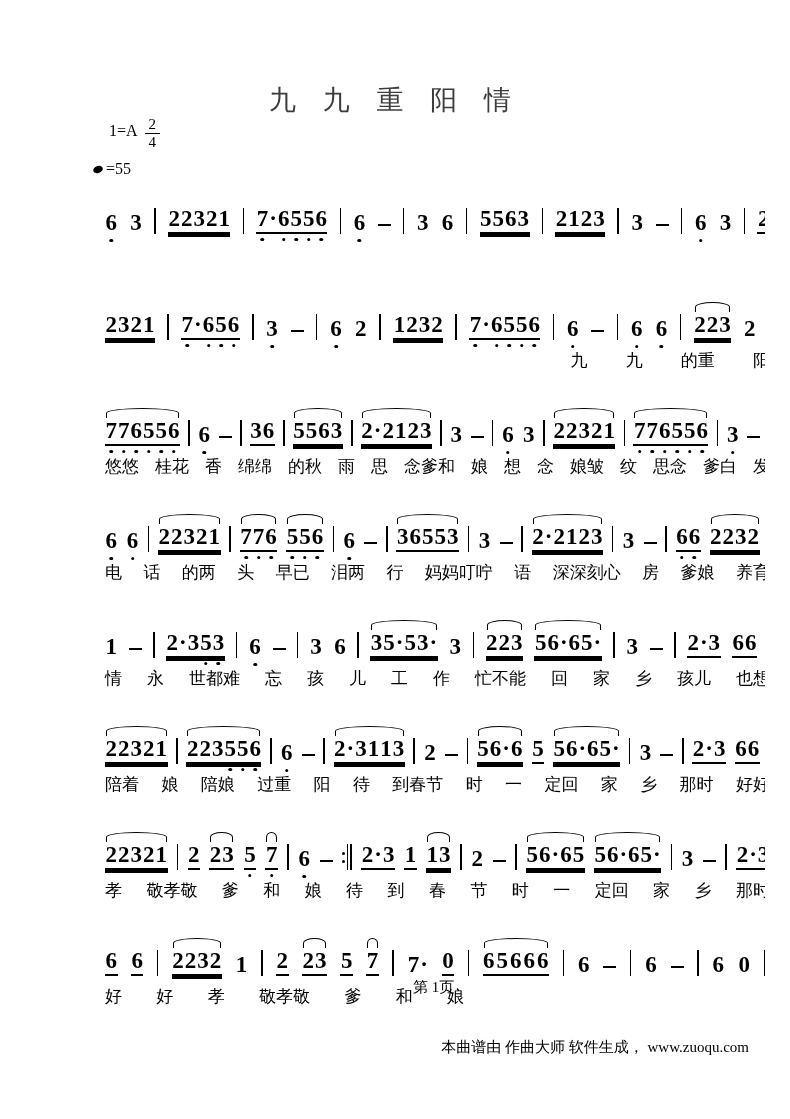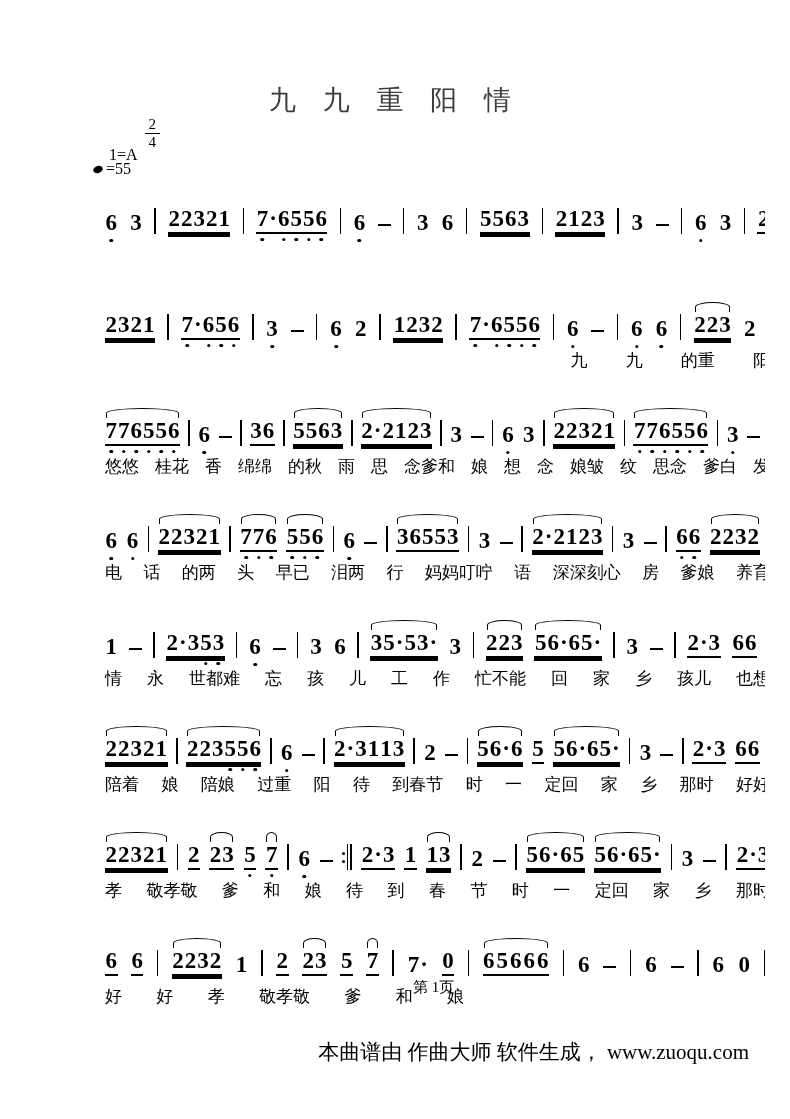--- a/index.html
+++ b/index.html
@@ -6,21 +6,21 @@
   .page{
     position:relative;width:740px;height:1119px;margin:0 auto;background:#ffffff;
     font-family:"Liberation Serif","DejaVu Serif",serif;color:#000;overflow:hidden;
   }
   
   .title{
     position:absolute;top:82px;left:0;width:100%;text-align:center;
     font-size:27px;letter-spacing:10px;color:#3d3d3d;font-weight:400;
   }
   .keyblock{position:absolute;left:84px;top:116px;display:flex;align-items:flex-start;font-size:16px;}
-  .keyblock .keytext{padding-top:6px;margin-right:7px;margin-top:24px;}
+  .keyblock .keytext{padding-top:6px;margin-right:7px;}
   .frac{display:inline-block;text-align:center;font-size:15px;line-height:1.15;}
   .frac .num{display:block;border-bottom:1px solid #000;padding:0 4px;}
   .frac .den{display:block;}
   .tempo{position:absolute;left:68px;top:160px;display:flex;align-items:center;font-size:16px;}
   .notehead{display:inline-block;width:10px;height:7px;background:#000;border-radius:50%;transform:rotate(-22deg);margin-right:3px;}
   .credits{position:absolute;right:18px;top:120px;text-align:left;font-size:18px;line-height:1.65;}
   
   .score{position:absolute;left:80px;top:180px;width:665px;}
   .music-line{margin-bottom:20px;}
   .notes-row{
@@ -51,21 +51,21 @@
     display:flex;justify-content:space-between;margin-top:10px;
     font-size:17px;min-height:22px;line-height:22px;
   }
   .syl{white-space:nowrap;}
   
   .score .music-line:nth-child(2) .lyrics-row{width:30%;margin-left:auto;}
   .score .music-line:nth-child(8) .lyrics-row{width:54%;}
   
   .creation{position:absolute;top:936px;left:0;width:100%;text-align:center;font-size:17px;letter-spacing:1px;}
   .pagenum{position:absolute;left:388px;top:978px;font-size:15px;}
-  .generator{position:absolute;right:16px;top:1038px;font-size:21px;}
+  .generator{position:absolute;right:16px;top:1038px;font-size:15px;}
 </style>
 </head>
 <body>
 
 <div class="page">
 
   <div class="title">九 九 重 阳 情</div>
 
   <div class="keyblock">
     <span class="keytext">1=A</span>

